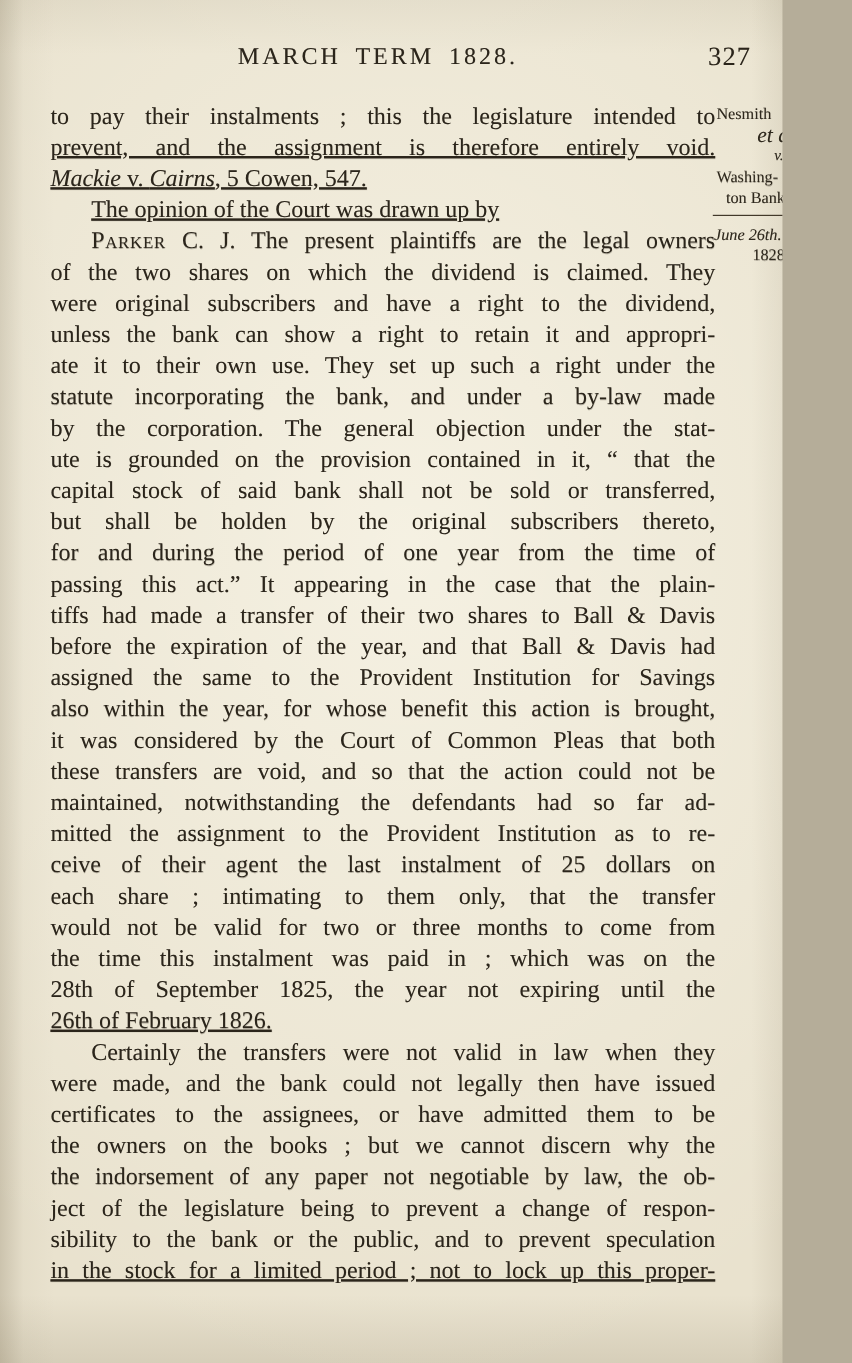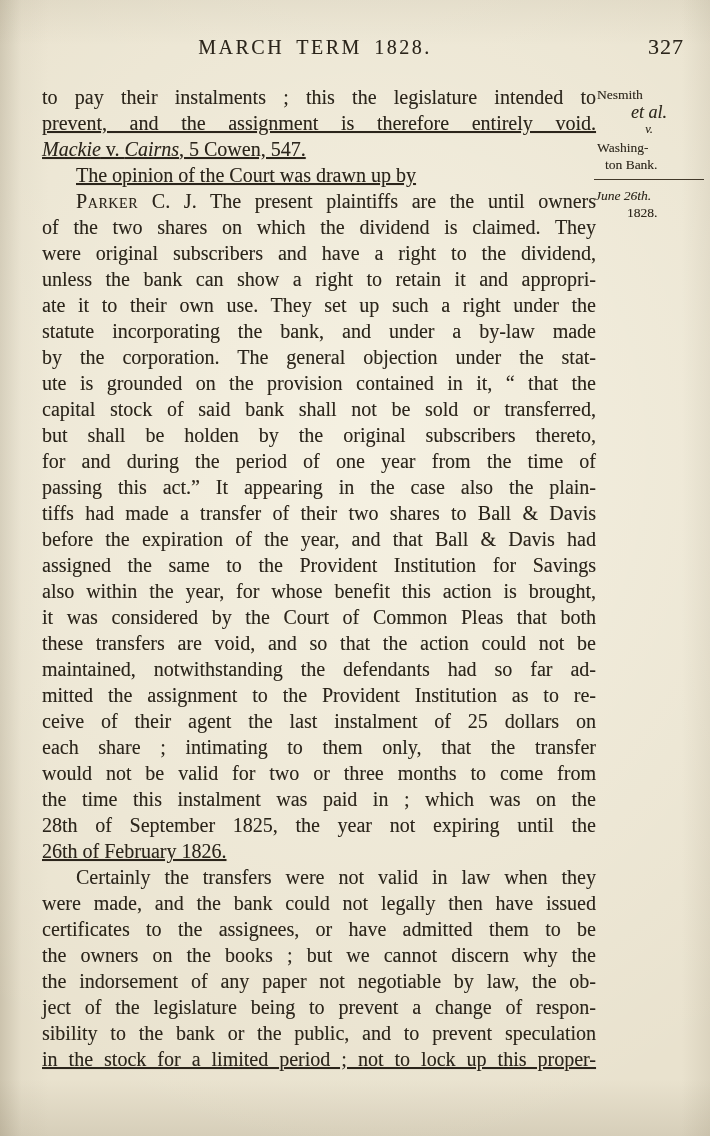--- a/index.html
+++ b/index.html
@@ -3,21 +3,21 @@
 <meta charset="utf-8">
 <style>
   html, body { margin: 0; padding: 0; }
   body {
     width: 710px; height: 1136px;
     background: #b5ad99;
     font-family: "Liberation Serif", "DejaVu Serif", serif;
   }
   .page {
     position: relative;
-    width: 710px; height: 1136px;
+    width: 652px; height: 1136px;
     overflow: hidden;
     color: #2b251b;
     background-color: #e9e2ce;
     background-image:
       radial-gradient(ellipse 130% 95% at 52% 40%, rgba(255,253,243,0.55) 0%, rgba(255,253,243,0) 65%),
       linear-gradient(90deg, rgba(100,86,58,0.22) 0%, rgba(100,86,58,0.04) 3%, rgba(100,86,58,0) 7%),
       linear-gradient(270deg, rgba(100,86,58,0.10) 0%, rgba(100,86,58,0) 4%),
       linear-gradient(0deg, rgba(100,86,58,0.14) 0%, rgba(100,86,58,0) 5%),
       linear-gradient(180deg, rgba(100,86,58,0.08) 0%, rgba(100,86,58,0) 4%);
     text-shadow: 0.2px 0.2px 0 rgba(43,37,27,0.30);
@@ -75,34 +75,34 @@
         <div class="tline first">to pay their instalments ; this the legislature intended to</div>
         <div class="tline last">prevent, and the assignment is therefore entirely void.</div>
       </div>
 
     <div class="tline last"><span class="it">Mackie</span><span> v. </span><span class="it">Cairns</span><span>, 5 Cowen, 547.</span></div>
 
     <div class="para indent-first">
         <div class="tline first last">The opinion of the Court was drawn up by</div>
       </div>
 
-    <div class="tline ind"><span class="sc">Parker</span><span> C. J.  The present plaintiffs are the until owners</span></div>
+    <div class="tline ind"><span class="sc">Parker</span><span> C. J.  The present plaintiffs are the legal owners</span></div>
 
     <div class="para">
         <div class="tline first">of the two shares on which the dividend is claimed.  They</div>
         <div class="tline">were original subscribers and have a right to the dividend,</div>
         <div class="tline">unless the bank can show a right to retain it and appropri-</div>
         <div class="tline">ate it to their own use.  They set up such a right under the</div>
         <div class="tline">statute incorporating the bank, and under a by-law made</div>
         <div class="tline">by the corporation.  The general objection under the stat-</div>
         <div class="tline">ute is grounded on the provision contained in it, “ that the</div>
         <div class="tline">capital stock of said bank shall not be sold or transferred,</div>
         <div class="tline">but shall be holden by the original subscribers thereto,</div>
         <div class="tline">for and during the period of one year from the time of</div>
-        <div class="tline">passing this act.”  It appearing in the case also the plain-</div>
+        <div class="tline">passing this act.”  It appearing in the case that the plain-</div>
         <div class="tline">tiffs had made a transfer of their two shares to Ball &amp; Davis</div>
         <div class="tline">before the expiration of the year, and that Ball &amp; Davis had</div>
         <div class="tline">assigned the same to the Provident Institution for Savings</div>
         <div class="tline">also within the year, for whose benefit this action is brought,</div>
         <div class="tline">it was considered by the Court of Common Pleas that both</div>
         <div class="tline">these transfers are void, and so that the action could not be</div>
         <div class="tline">maintained, notwithstanding the defendants had so far ad-</div>
         <div class="tline">mitted the assignment to the Provident Institution as to re-</div>
         <div class="tline">ceive of their agent the last instalment of 25 dollars on</div>
         <div class="tline">each share ; intimating to them only, that the transfer</div>

